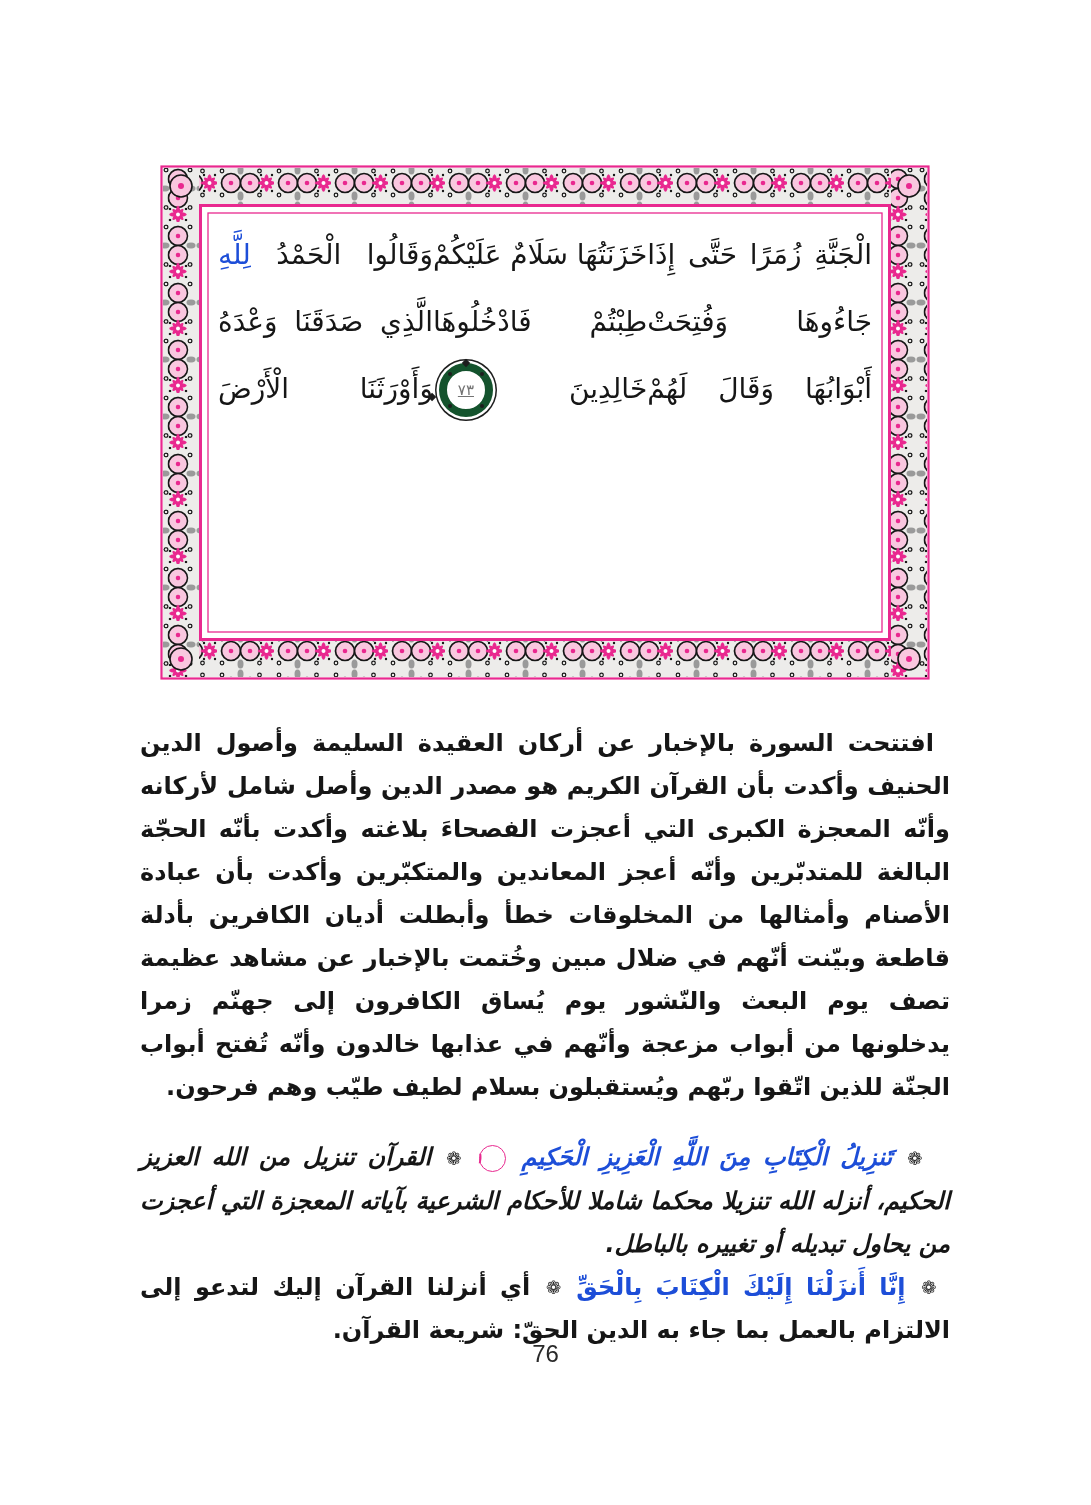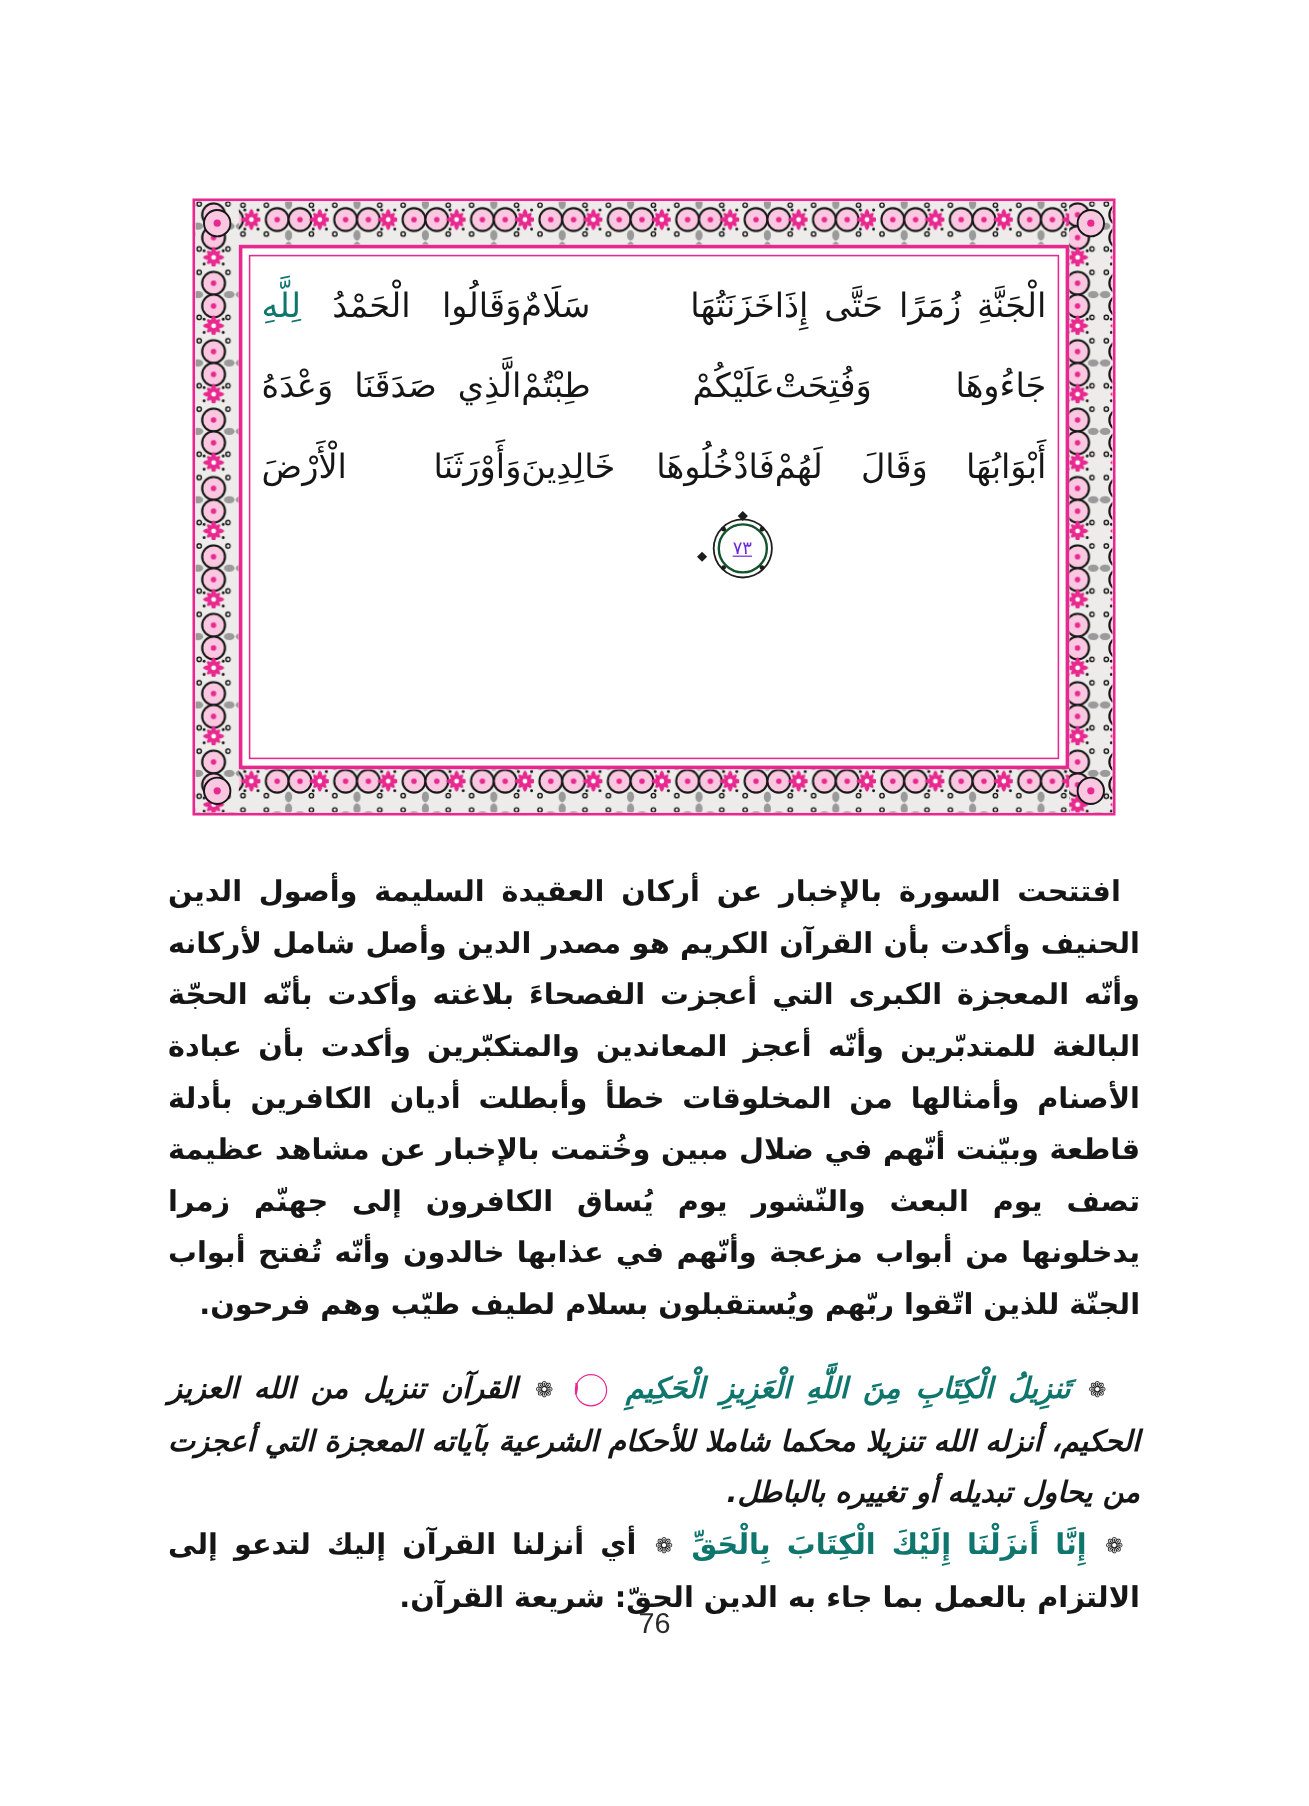--- a/index.html
+++ b/index.html
@@ -12,27 +12,27 @@
   .frame svg{position:absolute;left:0;top:0;width:100%;height:100%;}
   .quran-text{
     position:absolute;left:58px;right:58px;top:56px;bottom:54px;
     direction:rtl;display:flex;flex-direction:row;justify-content:space-between;
   }
   .quran-line{
     font-size:28px;line-height:67px;height:67px;color:#161616;
     text-align:justify;text-align-last:justify;white-space:normal;overflow:visible;
   }
   .seg-ink{color:#161616;}
-  .seg-quote{color:#0f766e;}
+  .seg-quote{color:#1d4ed8;}
   
   .ayah-medallion{
     position:relative;display:inline-flex;align-items:center;justify-content:center;
-    width:38px;height:38px;border:2px solid #14532d;border-radius:50%;
+    width:38px;height:38px;border:8px solid #14532d;border-radius:50%;
     box-shadow:0 0 0 2.5px #ffffff,0 0 0 4px #1d1d1d;background:#ffffff;
-    font-size:15px;line-height:1;color:#6d28d9;vertical-align:middle;margin:0 6px;text-decoration:underline;
+    font-size:15px;line-height:1;color:#737373;vertical-align:middle;margin:0 6px;text-decoration:underline;
   }
   .ayah-medallion::before{ 
     content:"";position:absolute;left:50%;top:50%;width:4px;height:4px;margin:-2px 0 0 -2px;
     border-radius:50%;background:transparent;
     box-shadow:16px 16px 0 #1d1d1d,-16px 16px 0 #1d1d1d,16px -16px 0 #1d1d1d,-16px -16px 0 #1d1d1d;
   }
   .ayah-medallion::after{ 
     content:"";position:absolute;left:50%;top:-11px;width:6px;height:6px;margin-left:-3px;
     background:#1d1d1d;transform:rotate(45deg);
     box-shadow:0 48px 0 #1d1d1d;

